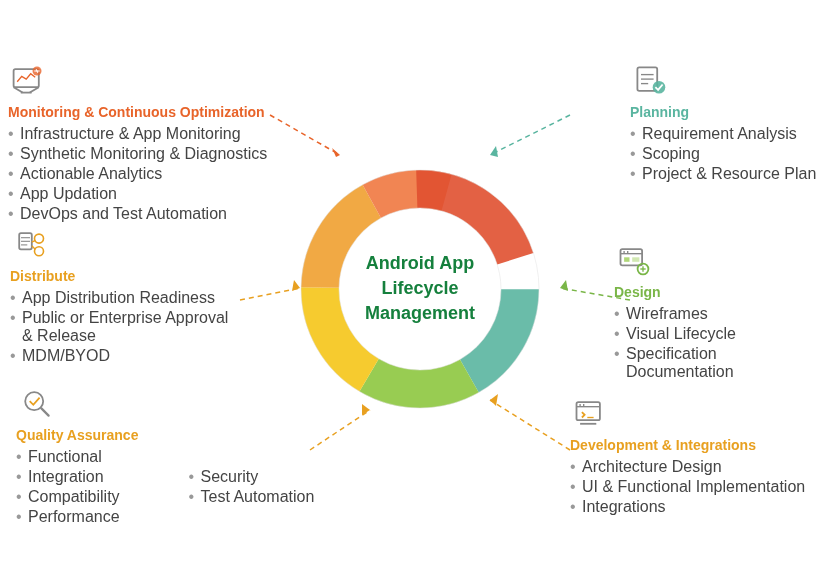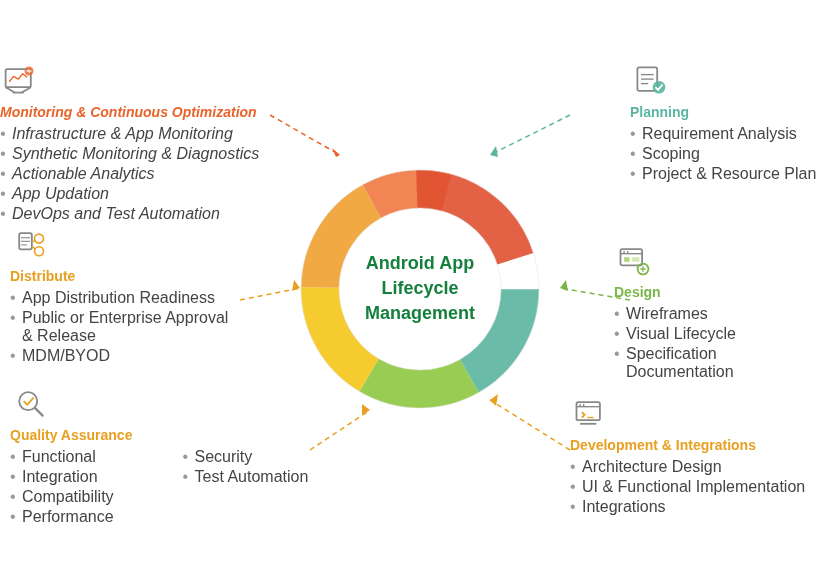--- a/index.html
+++ b/index.html
@@ -72,23 +72,22 @@
     .section-list li::before {
       content: "•";
       position: absolute;
       left: 0;
       color: #999;
     }
 
     
     .monitoring {
       top: 60px;
-      left: 0;
+      left: 8px;
       width: 260px;
-      font-style: italic;
     }
 
     
     .planning {
       top: 60px;
       right: 10px;
       width: 200px;
     }
 
     
@@ -101,21 +100,21 @@
     
     .development {
       bottom: 60px;
       right: 10px;
       width: 260px;
     }
 
     
     .quality {
       bottom: 50px;
-      left: 10px;
+      left: 16px;
       width: 310px;
     }
 
     
     .distribute {
       top: 224px;
       left: 10px;
       width: 220px;
     }
 
@@ -148,20 +147,21 @@
       left: 0;
       width: 840px;
       height: 577px;
       pointer-events: none;
     }
 
     
     .quality-cols {
       display: flex;
       gap: 35px;
+      align-items: center;
     }
 
     .quality-col {
       flex: 1;
     }
   </style>
 </head>
 <body>
 <div class="container">
 

